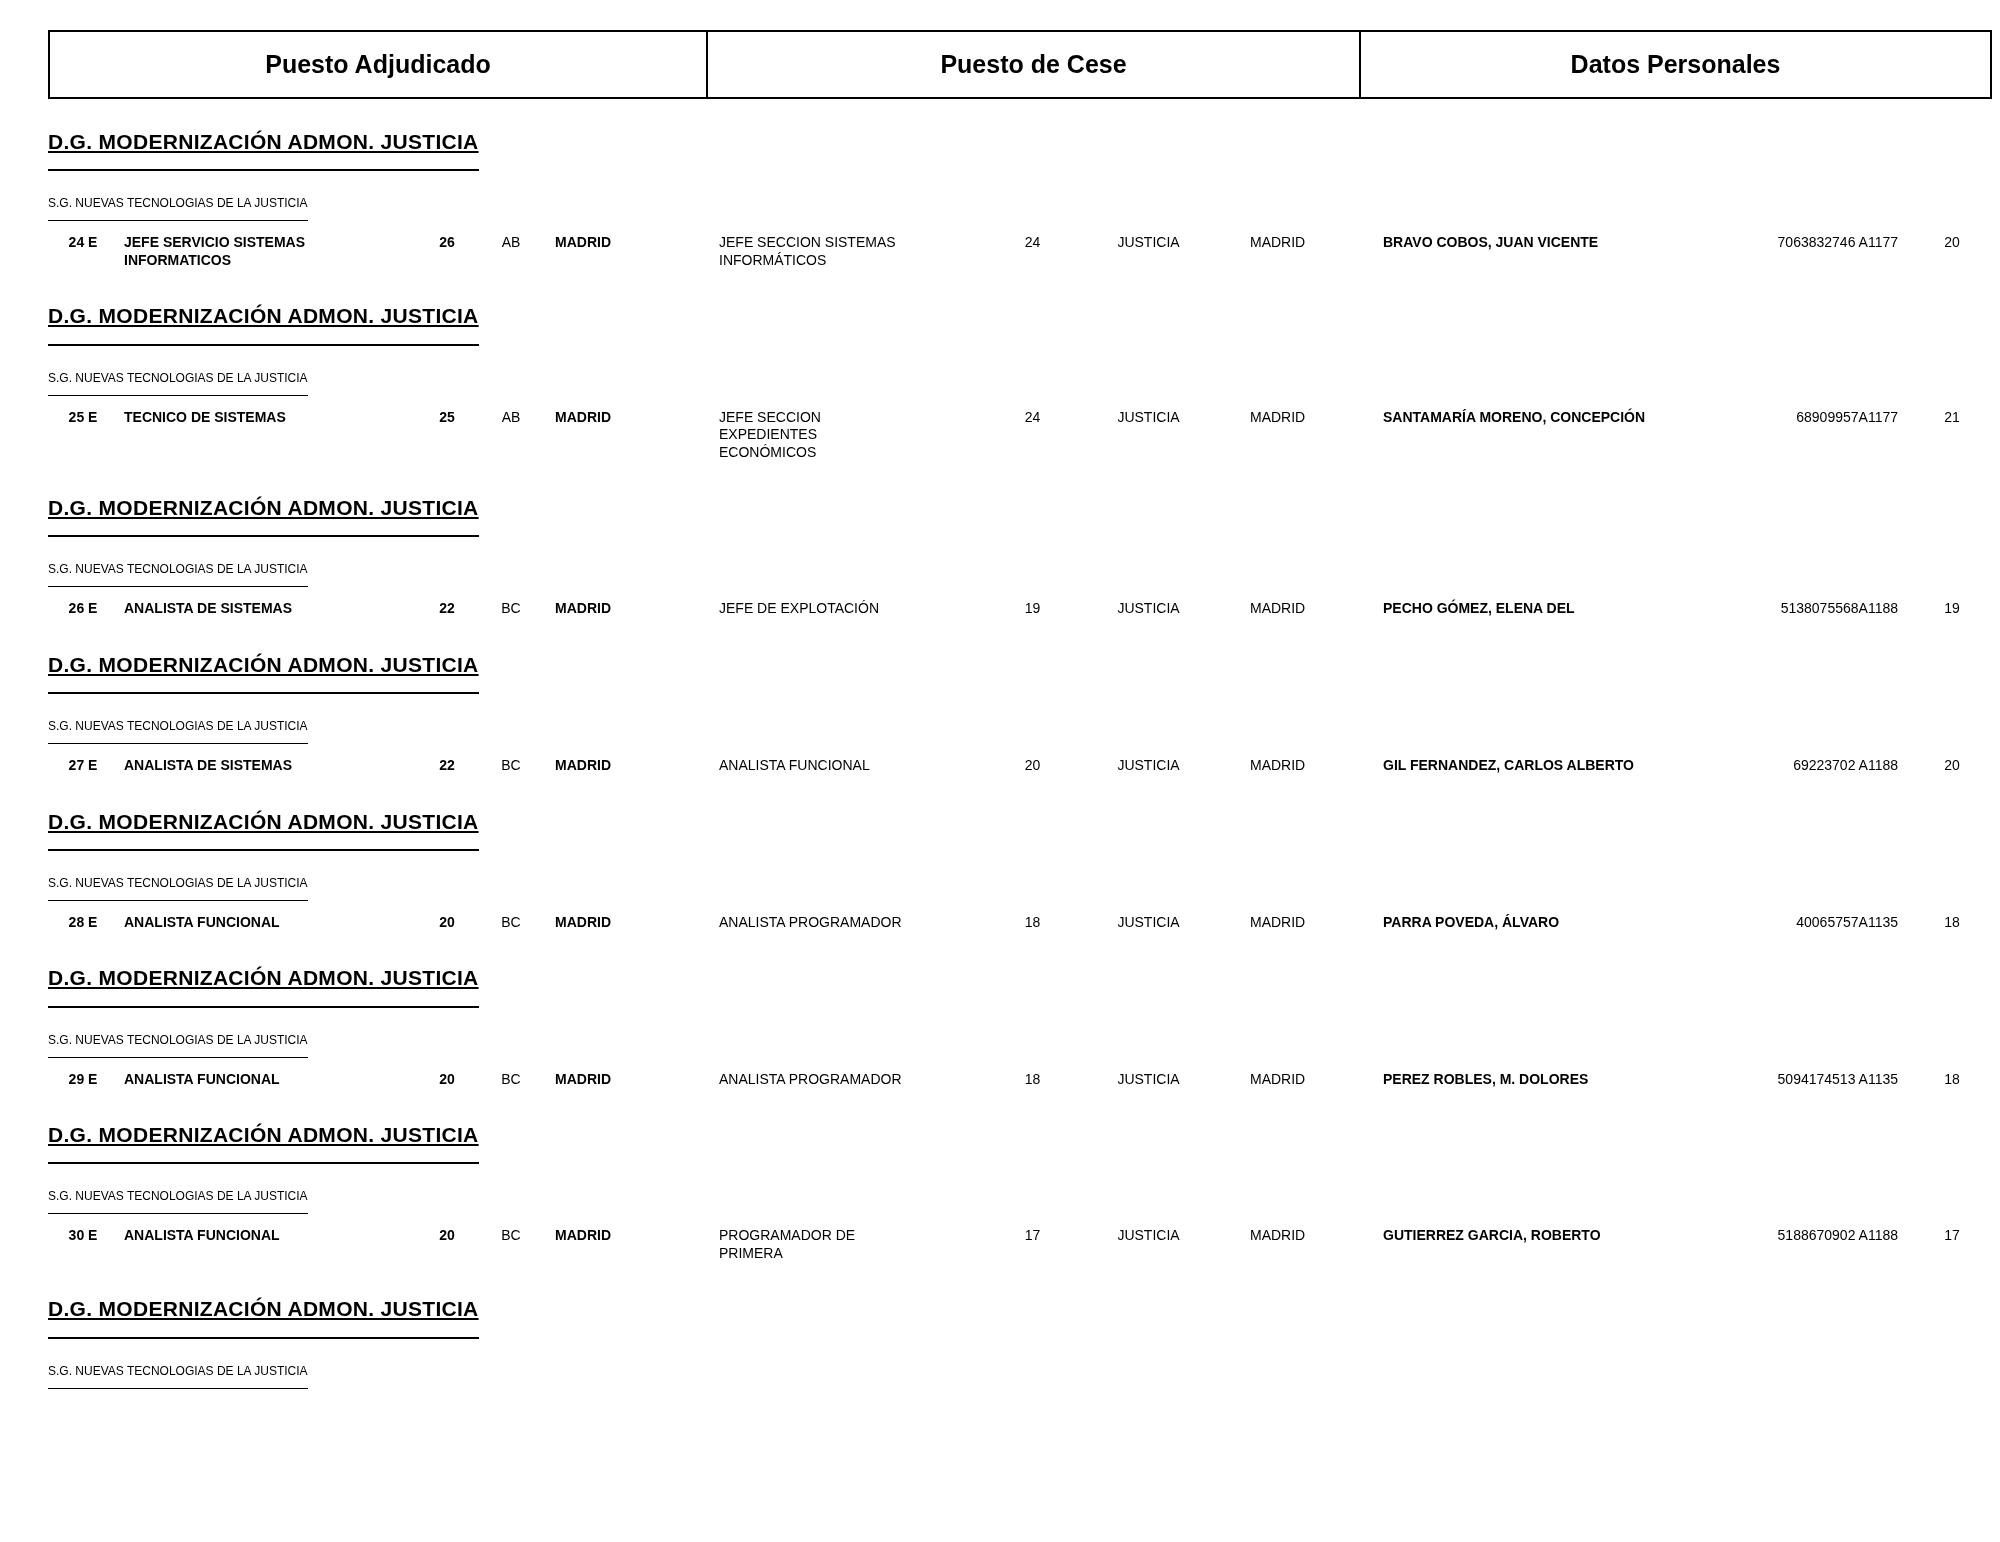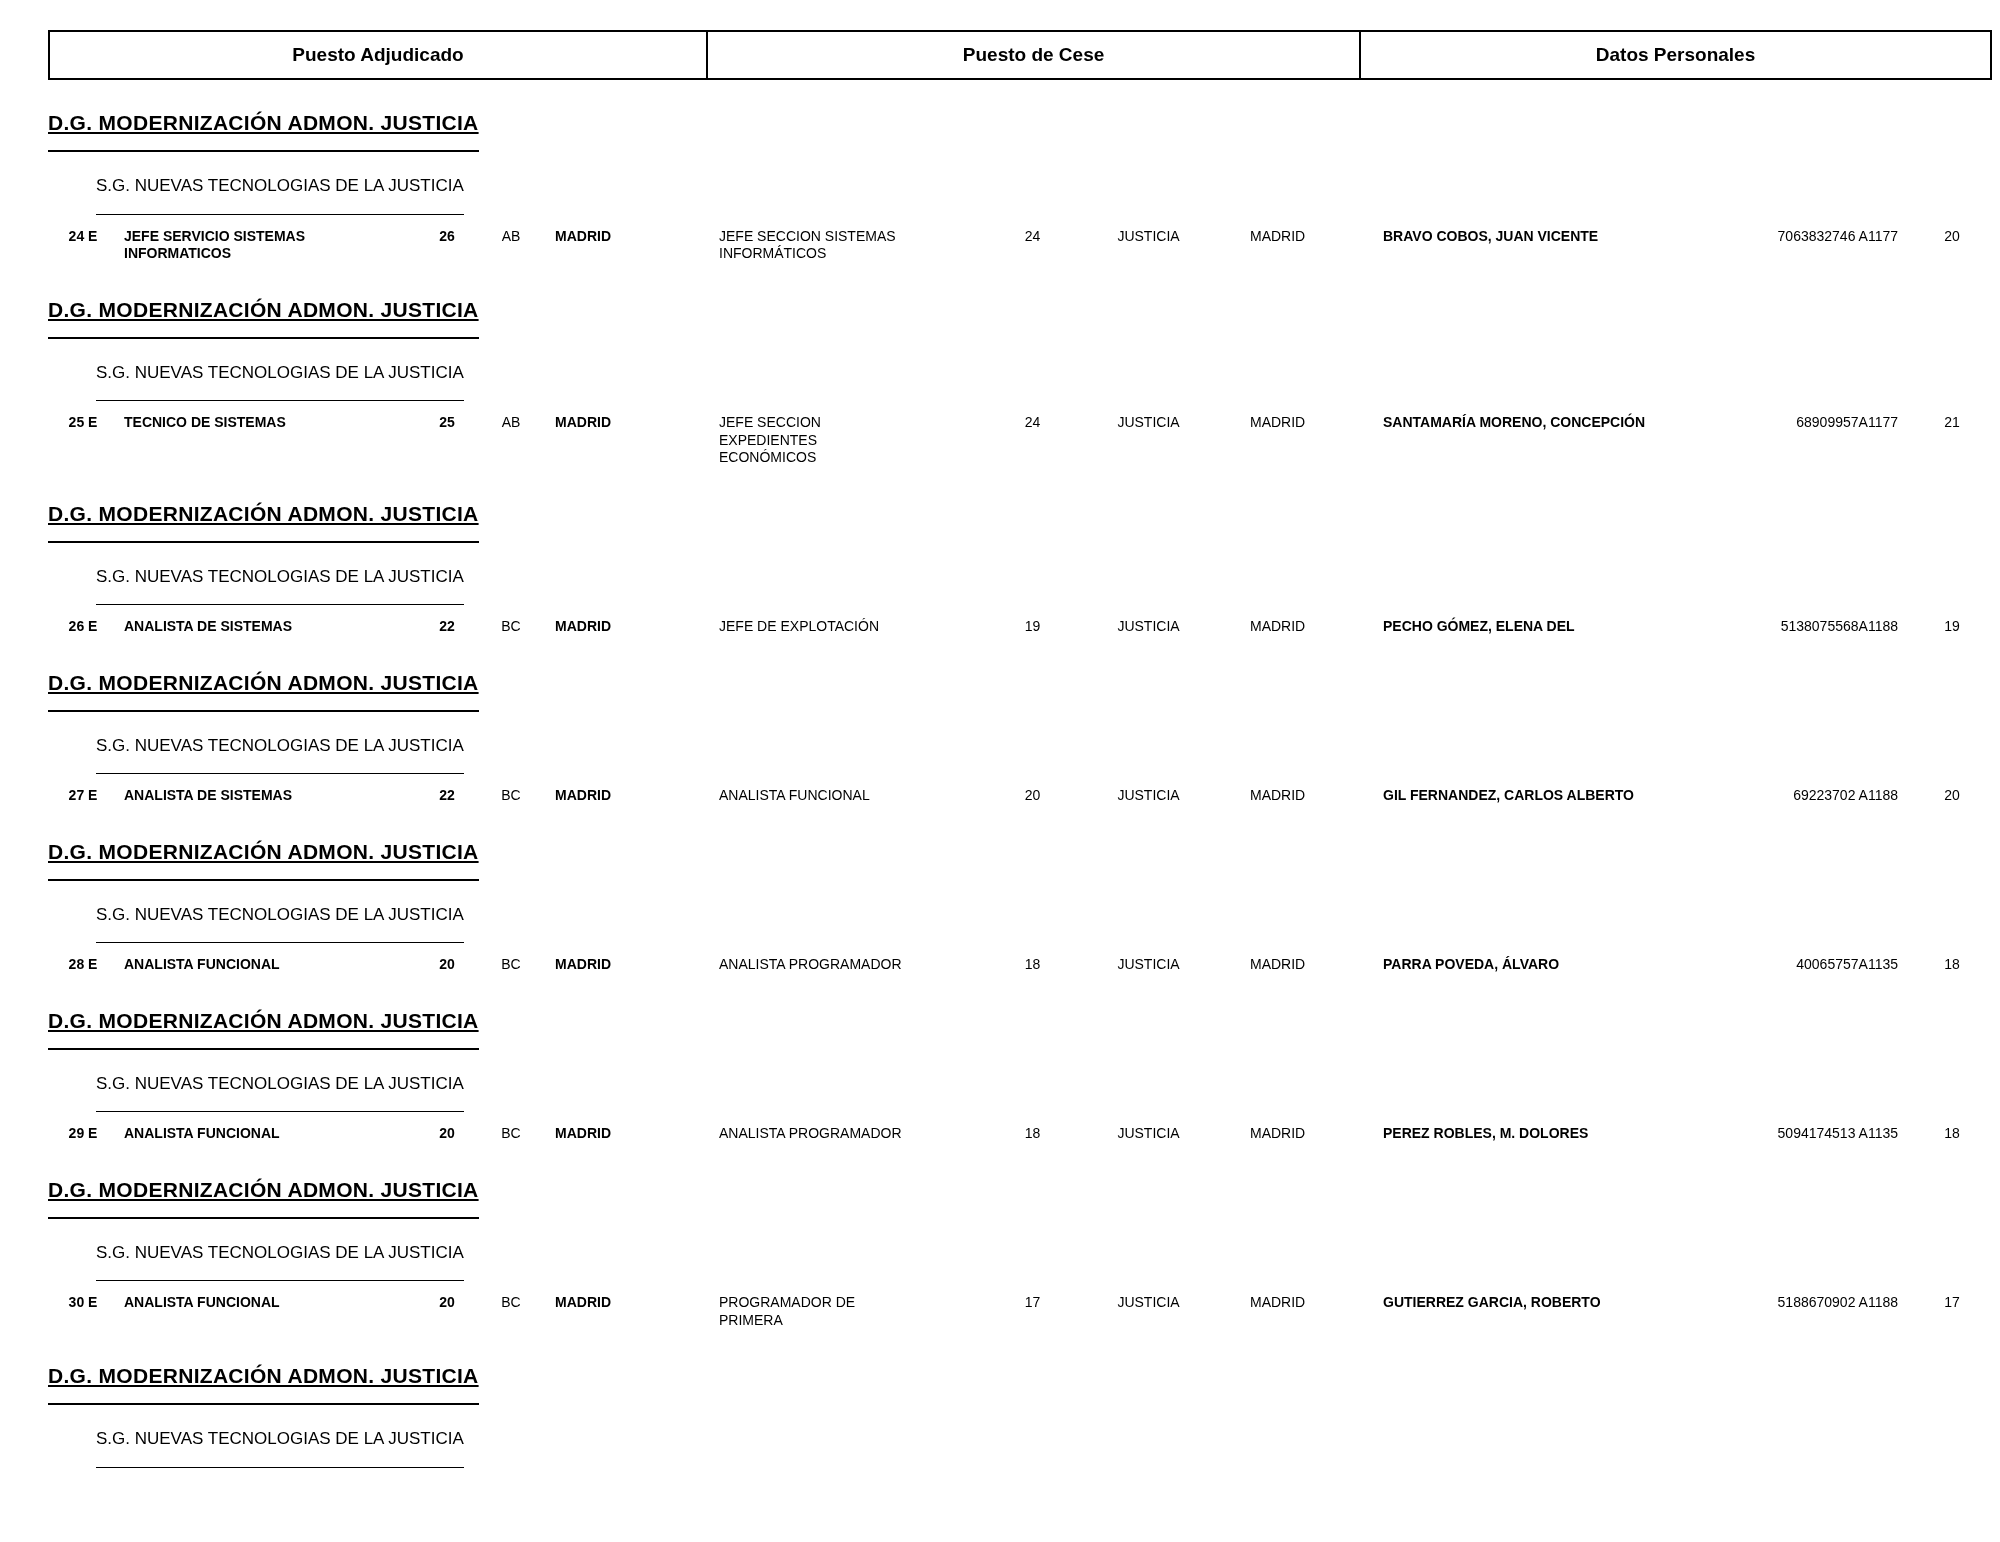--- a/index.html
+++ b/index.html
@@ -17,24 +17,24 @@
     position: relative;
   }
   table {
     border-collapse: collapse;
     table-layout: fixed;
     width: 1942px;
   }
   
   .head-table tr.group-row th {
     border: 2px solid #000;
-    font-size: 19px;
+    font-size: 25px;
     font-weight: bold;
     text-align: center;
-    padding: 12px 2px;
+    padding: 18px 2px;
     background: #fff;
   }
   .head-table tr.col-row th {
     border: 1px solid #000;
     border-bottom: 2px solid #000;
     font-size: 19px;
     font-weight: bold;
     text-align: center;
     vertical-align: middle;
     padding: 9px 2px;
@@ -66,25 +66,24 @@
     display: inline-block;
     font-size: 21px;
     font-weight: bold;
     letter-spacing: 0.3px;
     border-bottom: 2.5px solid #000;
     padding-bottom: 14px;
     text-decoration: underline;
   }
   .sg-heading {
     display: inline-block;
-    font-size: 17px;
+    font-size: 12px;
     font-weight: 400;
     border-bottom: 1.5px solid #000;
-    padding-bottom: 17px;
-    margin-left: 48px;
+    padding-bottom: 9px;
   }
 
   .c-num      { text-align: center; font-weight: bold; }
   .c-puesto   { text-align: left; font-weight: bold; padding-left: 6px !important; padding-right: 92px !important; margin-left: 24px; }
   .c-nivel    { text-align: center; font-weight: bold; }
   .c-grupo    { text-align: center; font-weight: normal; }
   .c-loc      { text-align: left; font-weight: bold; padding-left: 9px !important; }
   .c-cpuesto  { text-align: left; font-weight: 400; padding-left: 13px !important; padding-right: 92px !important; }
   .c-cnivel   { text-align: center; font-weight: 400; }
   .c-min      { text-align: center; font-weight: 400; }

